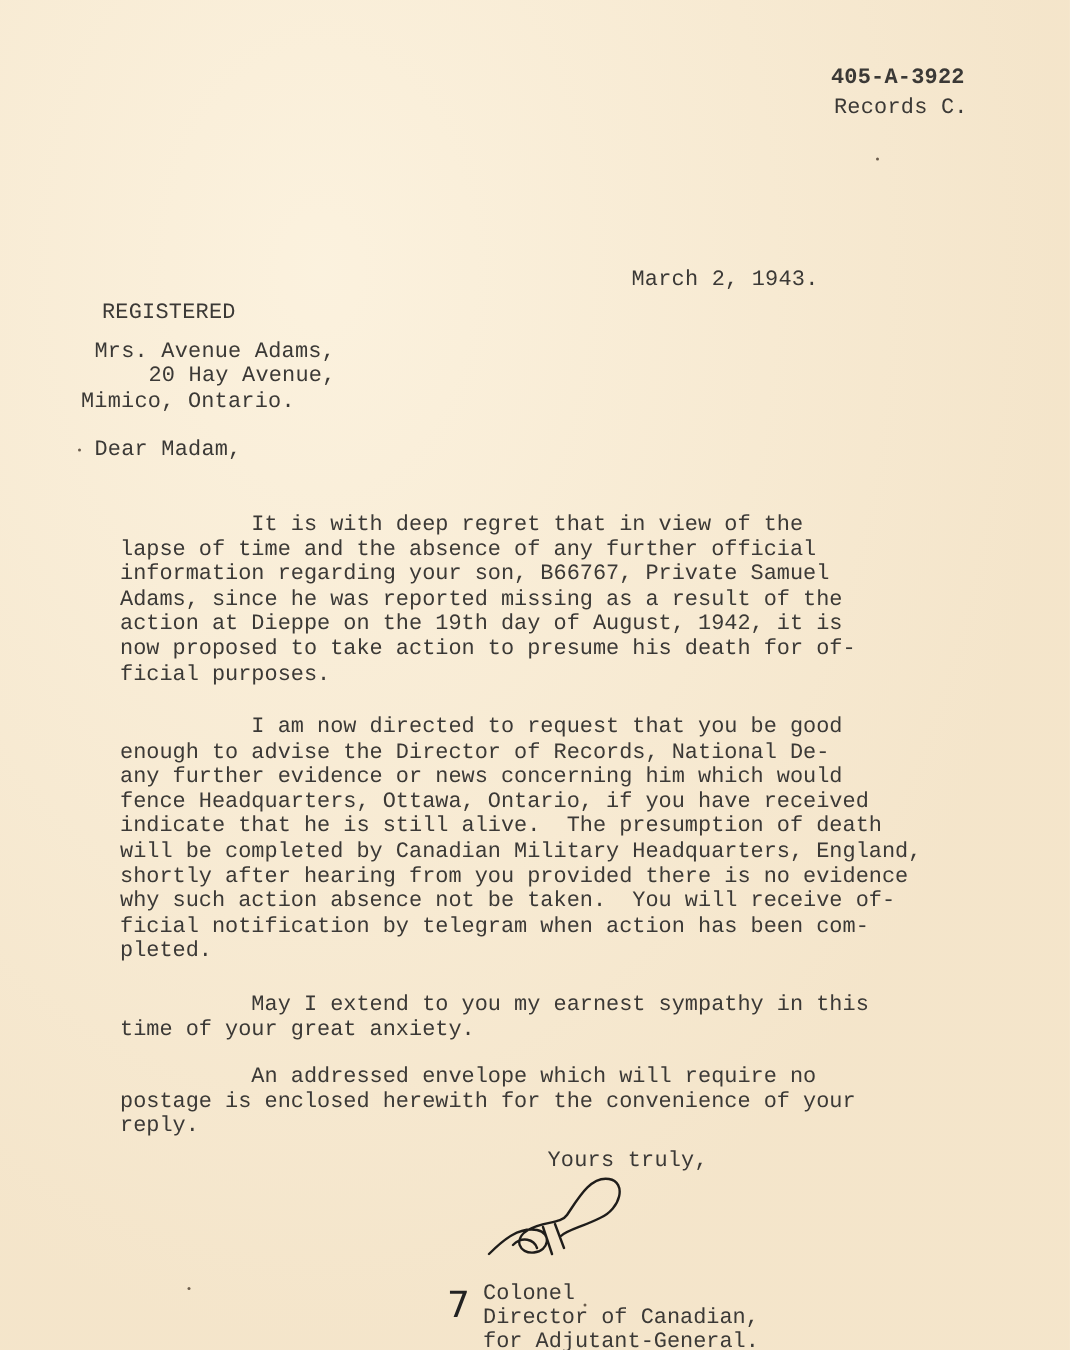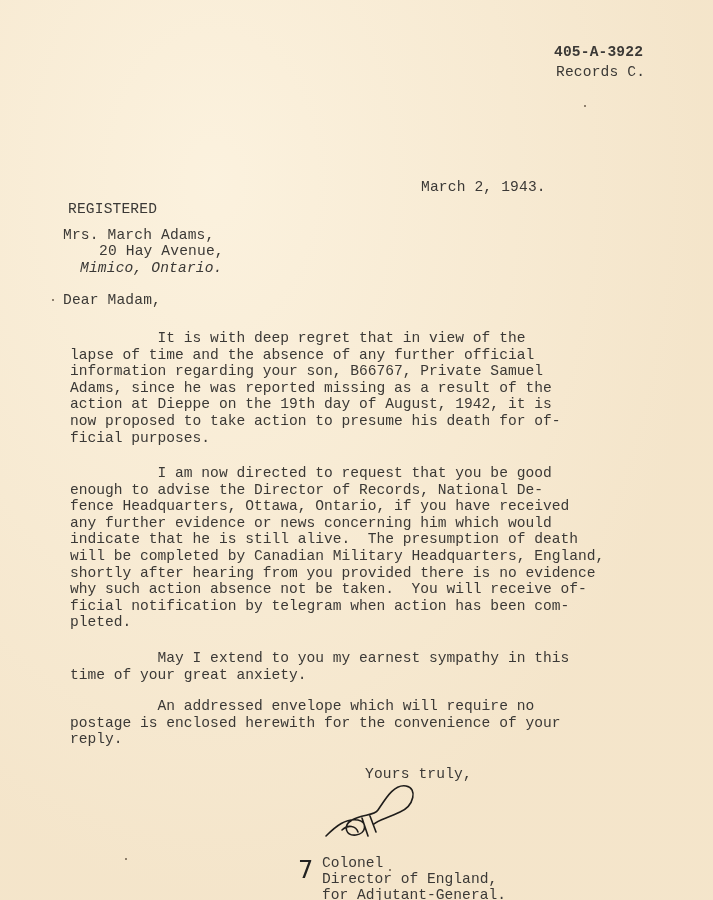--- a/index.html
+++ b/index.html
@@ -8,60 +8,60 @@
     background:#f6e8cf;
     background-image: radial-gradient(ellipse at 30% 20%, rgba(255,248,232,0.6), rgba(240,222,192,0.3) 70%);
     font-family:"Liberation Mono","DejaVu Sans Mono",monospace;
     color:#3b3936;
     position:relative;
   }
   .line { position:absolute; white-space:pre; font-size:14.6px; line-height:16px; letter-spacing:0.15px; }
   .ref { left:555px; font-size:14.6px; }
   .registered { left:68px; top:177px; text-decoration-thickness:1.5px; text-underline-offset:3px;margin-top:24px; }
   .date { left:421px; top:179px; }
-  .para { position:absolute; left:70px; }
+  .para { position:absolute; left:80px;margin-top:12px; }
   .para .ln { display:block; white-space:pre; font-size:14.6px; line-height:16.6px; height:16.6px; }
   .sig-block { position:absolute; left:312px;margin-top:21px; }
   .sig-block .ln { display:block; white-space:pre; font-size:14.6px; line-height:16px; }
   .signature { position:absolute; left:322px; top:780px; width:100px; height:60px; }
   .marker { position:absolute; left:298px; top:856px; font-family:"DejaVu Sans",sans-serif; font-size:24px; color:#222; }
   .dot { position:absolute; width:2px; height:2px; background:#6b5d4d; border-radius:50%; }
 </style>
 </head>
 <body>
 
 <div>
 
   <div class="line ref" style="top:44px;left:554px;font-weight:bold;">405-A-3922</div>
   <div class="line ref" style="top:64px;left:556px;text-align:right;">Records C.</div>
 
   <div class="line registered">REGISTERED</div>
   <div class="line date">March 2, 1943.</div>
 
-  <div class="line" style="left:63px;top:227px;">Mrs. March Adams,</div>
+  <div class="line" style="left:63px;top:227px;">Mrs. Avenue Adams,</div>
   <div class="line" style="left:63px;top:243px;margin-left:36px;">20 Hay Avenue,</div>
-  <div class="line" style="left:80px;top:260px;font-style:italic;">Mimico, Ontario.</div>
+  <div class="line" style="left:54px;top:260px;">Mimico, Ontario.</div>
 
   <div class="line" style="left:63px;top:292px;">Dear Madam,</div>
 
   <div class="para" style="top:330px;">
     <span class="ln">          It is with deep regret that in view of the</span>
     <span class="ln">lapse of time and the absence of any further official</span>
     <span class="ln">information regarding your son, B66767, Private Samuel</span>
     <span class="ln">Adams, since he was reported missing as a result of the</span>
     <span class="ln">action at Dieppe on the 19th day of August, 1942, it is</span>
     <span class="ln">now proposed to take action to presume his death for of-</span>
     <span class="ln">ficial purposes.</span>
   </div>
 
   <div class="para" style="top:465px;">
     <span class="ln">          I am now directed to request that you be good</span>
     <span class="ln">enough to advise the Director of Records, National De-</span>
+    <span class="ln">any further evidence or news concerning him which would</span>
     <span class="ln">fence Headquarters, Ottawa, Ontario, if you have received</span>
-    <span class="ln">any further evidence or news concerning him which would</span>
     <span class="ln">indicate that he is still alive.  The presumption of death</span>
     <span class="ln">will be completed by Canadian Military Headquarters, England,</span>
     <span class="ln">shortly after hearing from you provided there is no evidence</span>
     <span class="ln">why such action absence not be taken.  You will receive of-</span>
     <span class="ln">ficial notification by telegram when action has been com-</span>
     <span class="ln">pleted.</span>
   </div>
 
   <div class="para" style="top:650px;">
     <span class="ln">          May I extend to you my earnest sympathy in this</span>
@@ -75,21 +75,21 @@
   </div>
 
   <div class="line" style="left:317px;top:766px;margin-left:48px;">Yours truly,</div>
 
   <svg class="signature" viewBox="0 0 100 60">
     <path d="M4 56 C 14 46, 24 38, 36 40 C 46 42, 44 54, 34 55 C 24 56, 20 46, 30 40 C 40 34, 52 36, 56 30 C 64 18, 72 4, 84 6 C 96 8, 92 26, 78 32 C 66 38, 56 40, 52 44 M 40 38 L 46 56 M 48 36 L 54 52 M 20 50 C 26 44, 34 46, 36 52" fill="none" stroke="#1f1d1b" stroke-width="1.6" stroke-linecap="round"></path>
   </svg>
 
   <div class="sig-block" style="top:834px;left:322px;">
     <span class="ln">Colonel</span>
-    <span class="ln">Director of England,</span>
+    <span class="ln">Director of Canadian,</span>
     <span class="ln">for Adjutant-General.</span>
   </div>
 
   <div class="marker">7</div>
 
   <div class="dot" style="left:584px;top:105px;"></div>
   <div class="dot" style="left:52px;top:299px;"></div>
   <div class="dot" style="left:125px;top:858px;"></div>
   <div class="dot" style="left:389px;top:869px;"></div>
 </div>

